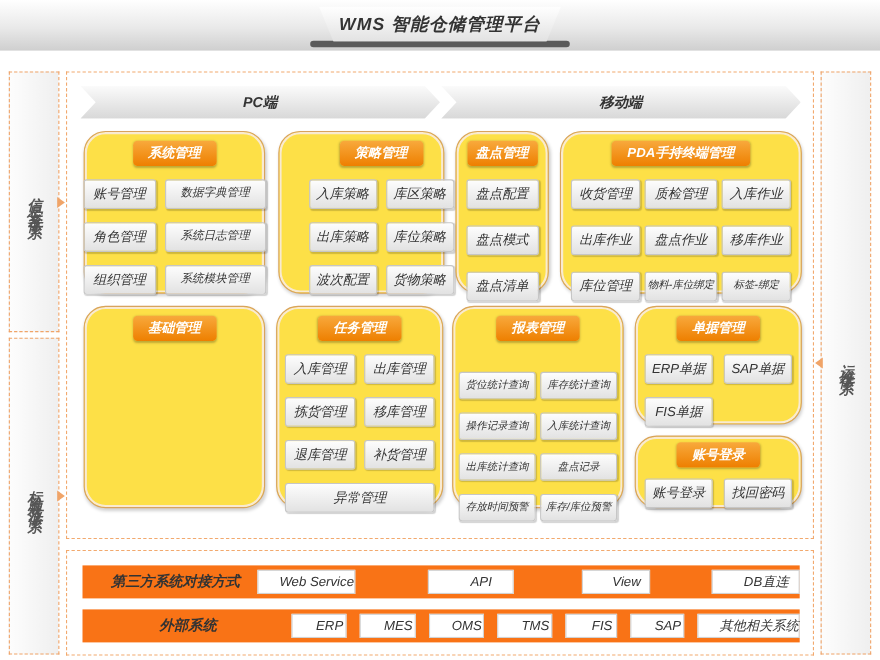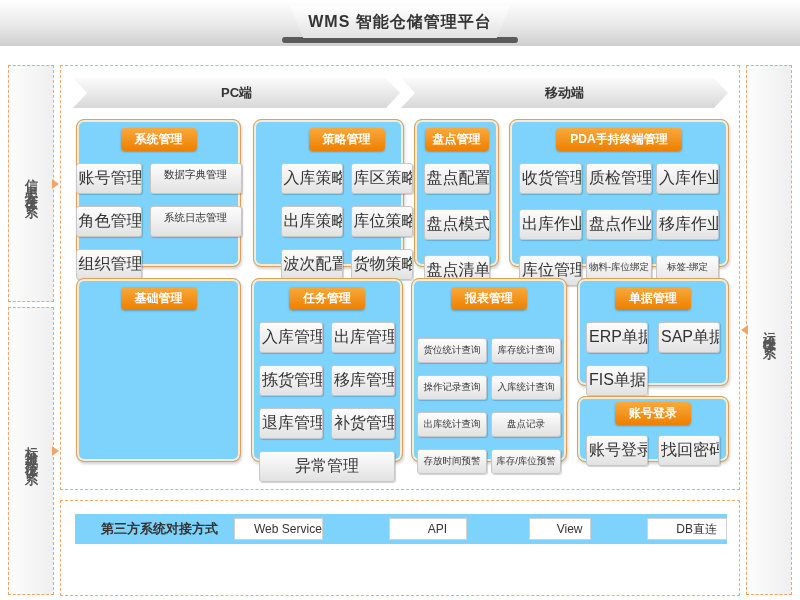--- a/index.html
+++ b/index.html
@@ -1,17 +1,17 @@
 <!DOCTYPE html>
 <html><head>
 <meta charset="utf-8">
 <style>
   * { margin:0; padding:0; box-sizing:border-box; }
   html,body { width:800px; height:600px; background:#fff; font-family:"Liberation Sans","DejaVu Sans",sans-serif; overflow:hidden; }
-  .stage { position:relative; width:800px; height:600px; background:#fff; }
+  .stage { position:relative; width:800px; height:600px; background:#fff;font-style:italic; }
 
   
   .topbar { position:absolute; left:0; top:0; width:800px; height:46px;
     background:linear-gradient(#ffffff, #e9e9e9 55%, #cfcfcf); }
   .title-tab { position:absolute; left:290px; top:6px; width:220px; height:32px;
     background:linear-gradient(#ffffff,#e2e2e2);
     clip-path:polygon(0 0,100% 0,94% 100%,6% 100%);
     display:flex; align-items:center; justify-content:center;
     font-size:16px; font-weight:bold; color:#333; letter-spacing:1px; }
   .title-shadow { position:absolute; left:282px; top:37px; width:236px; height:6px;
@@ -34,46 +34,46 @@
 
   
   .banner-row { position:absolute; left:12px; top:12px; width:656px; height:30px; display:flex; }
   .banner { flex:1; height:30px; margin-right:1px;
     background:linear-gradient(#fbfbfb,#d8d8d8);
     clip-path:polygon(0 0, calc(100% - 14px) 0, 100% 50%, calc(100% - 14px) 100%, 0 100%, 14px 50%);
     display:flex; align-items:center; justify-content:center;
     font-size:13px; font-weight:bold; color:#333; }
 
   
-  .mbox { position:absolute; background:#7dd3fc; border:1px solid #d9a35c; border-radius:8px;
+  .mbox { position:absolute; background:#fde047; border:1px solid #d9a35c; border-radius:20px;
     box-shadow:inset 0 0 0 2px #f9ead1, 1px 2px 3px rgba(0,0,0,0.18); }
   .mbox-head { margin:8px auto 0; width:max-content;
     background:linear-gradient(#f8a93c,#ee7f00); color:#fff;
     font-size:12px; font-weight:bold; padding:3px 14px; border-radius:4px;
     box-shadow:0 1px 2px rgba(0,0,0,0.25); }
   .grid { display:grid; justify-content:center; align-content:start; }
   .btn { background:linear-gradient(#fdfdfd,#e2e2e2); border:1px solid #c6c6c6; border-radius:3px;
-    color:#333; font-size:16px; text-align:center; padding:4px 2px; white-space:nowrap;
+    color:#333; font-size:12px; text-align:center; padding:4px 2px; white-space:nowrap;
     box-shadow:1px 1px 1px rgba(0,0,0,0.18); overflow:hidden; }
   .btn-sm { font-size:9.5px; padding:5px 1px; }
   .btn-xs { font-size:10.5px; }
   .span2 { grid-column:1 / -1; }
 
   .grid-system   { margin-top:12px; grid-template-columns:66px 92px; gap:12px 8px; }
   .grid-strategy { margin-top:12px; grid-template-columns:62px 62px; gap:12px 8px; }
   .grid-stock    { margin-top:12px; grid-template-columns:66px; gap:15px; }
   .grid-pda      { margin-top:12px; grid-template-columns:63px 66px 63px; gap:15px 4px; }
   .grid-basic    { margin-top:12px; grid-template-columns:70px 66px; gap:12px 8px; }
   .grid-task     { margin-top:12px; grid-template-columns:64px 64px; gap:12px 8px; }
   .grid-report   { margin-top:28px; grid-template-columns:70px 70px; gap:12px 4px; }
   .grid-doc      { margin-top:12px; grid-template-columns:62px 62px; gap:12px 10px; }
   .grid-login    { margin-top:10px; grid-template-columns:62px 62px; gap:10px 10px; }
 
   
-  .int-row { position:absolute; left:14px; width:652px; height:30px; background:#7dd3fc;
+  .int-row { position:absolute; left:14px; width:652px; height:30px; background:#f97316;
     display:flex; align-items:center; }
   .int-label { font-size:13px; font-weight:bold; color:#333; margin-left:26px; white-space:nowrap; }
   .wbtn { background:#fff; border:1px solid #d2d2d2; color:#333; font-size:12px;
     height:22px; display:flex; align-items:center; justify-content:center; white-space:nowrap;padding-left:19px; }
 </style>
 </head>
 <body>
 
 <div class="stage">
 
@@ -104,20 +104,21 @@
     </div>
 
     <div class="mbox" style="left:15px; top:53px; width:165px; height:148px;">
       <div class="mbox-head">系统管理</div>
       <div class="grid grid-system">
         <div class="btn">账号管理</div>
         <div class="btn btn-xs">数据字典管理</div>
         <div class="btn">角色管理</div>
         <div class="btn btn-xs">系统日志管理</div>
         <div class="btn">组织管理</div>
+        <div class="btn btn-xs">系统模块管理</div>
       </div>
     </div>
 
     <div class="mbox" style="left:192px; top:53px; width:151px; height:148px;padding-left:36px;">
       <div class="mbox-head">策略管理</div>
       <div class="grid grid-strategy">
         <div class="btn">入库策略</div>
         <div class="btn">库区策略</div>
         <div class="btn">出库策略</div>
         <div class="btn">库位策略</div>
@@ -201,15 +202,25 @@
   </div>
 
   <div class="panel panel-lower">
     <div class="int-row" style="top:13px;">
       <span class="int-label">第三方系统对接方式</span>
       <div class="wbtn" style="width:96px; margin-left:16px;">Web Service</div>
       <div class="wbtn" style="width:92px; margin-left:66px;">API</div>
       <div class="wbtn" style="width:72px; margin-left:62px;">View</div>
       <div class="wbtn" style="width:94px; margin-left:56px;">DB直连</div>
     </div>
+    <div class="int-row" style="top:53px;">
+      <span class="int-label" style="margin-left:70px;">外部系统</span>
+      <div class="wbtn" style="width:56px; margin-left:68px;">ERP</div>
+      <div class="wbtn" style="width:56px; margin-left:12px;">MES</div>
+      <div class="wbtn" style="width:56px; margin-left:12px;">OMS</div>
+      <div class="wbtn" style="width:56px; margin-left:12px;">TMS</div>
+      <div class="wbtn" style="width:52px; margin-left:12px;">FIS</div>
+      <div class="wbtn" style="width:54px; margin-left:12px;">SAP</div>
+      <div class="wbtn" style="width:96px; margin-left:12px;">其他相关系统</div>
+    </div>
   </div>
 
 </div>
 
 </body></html>

